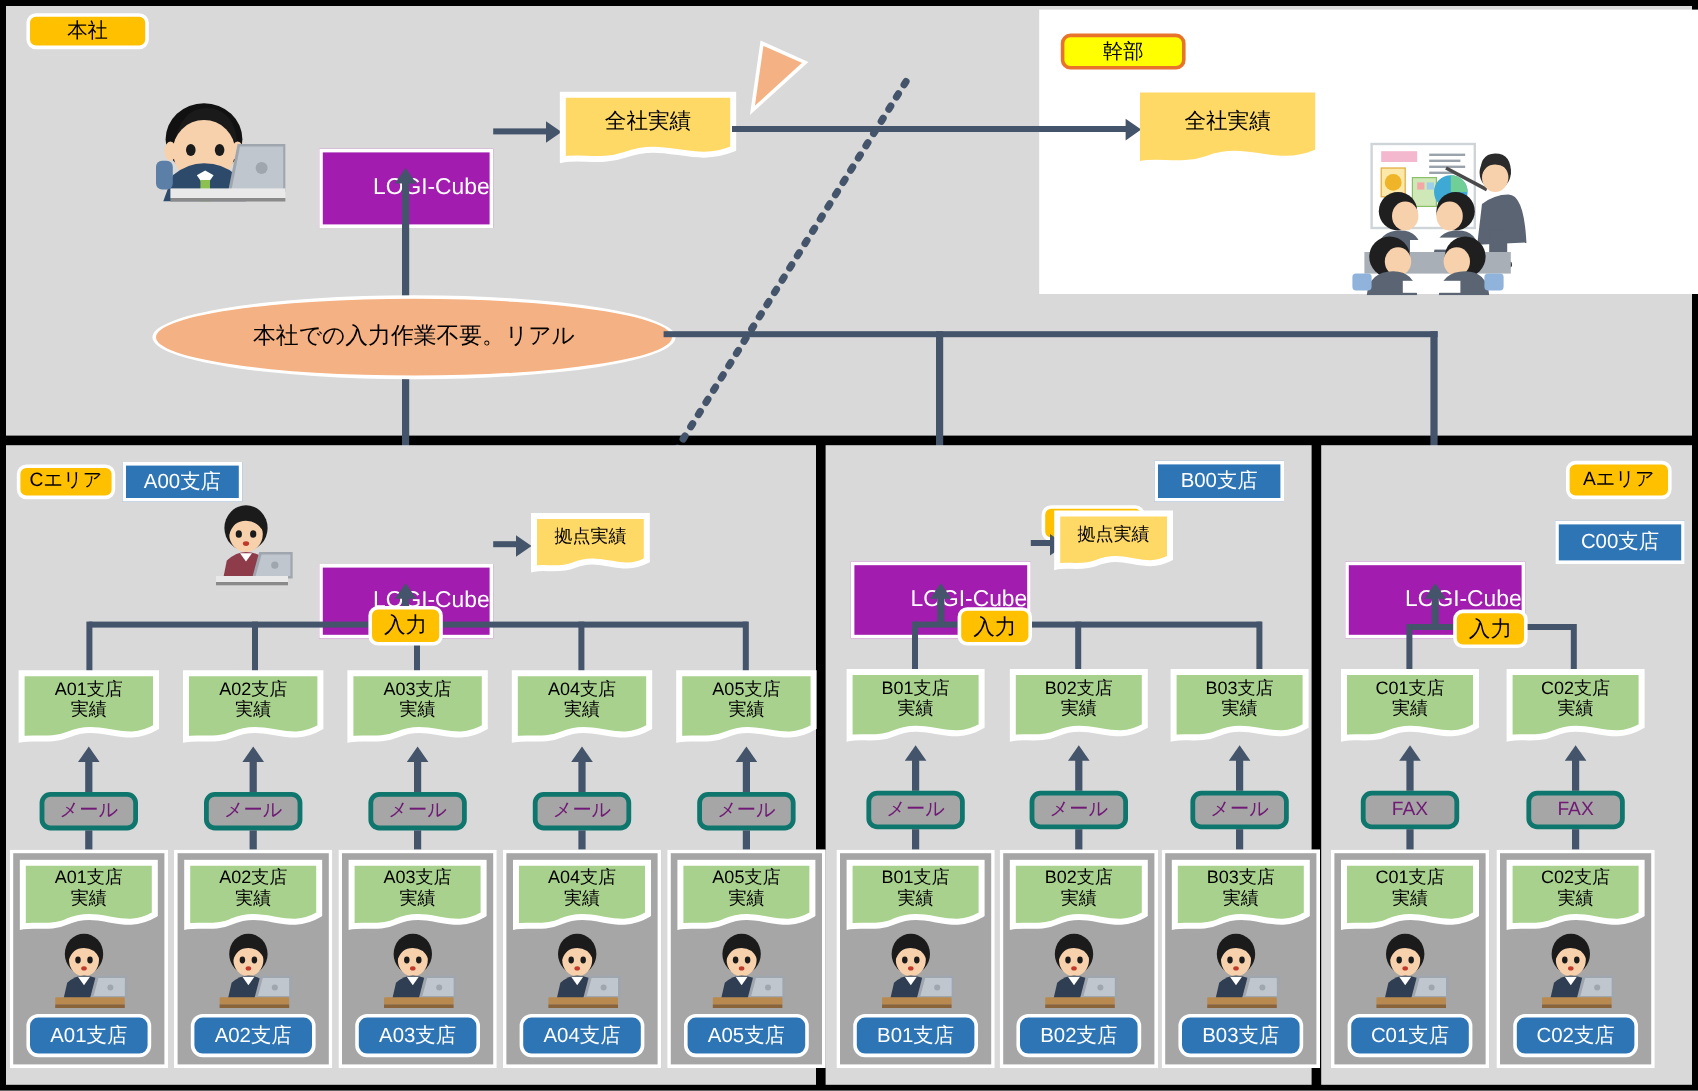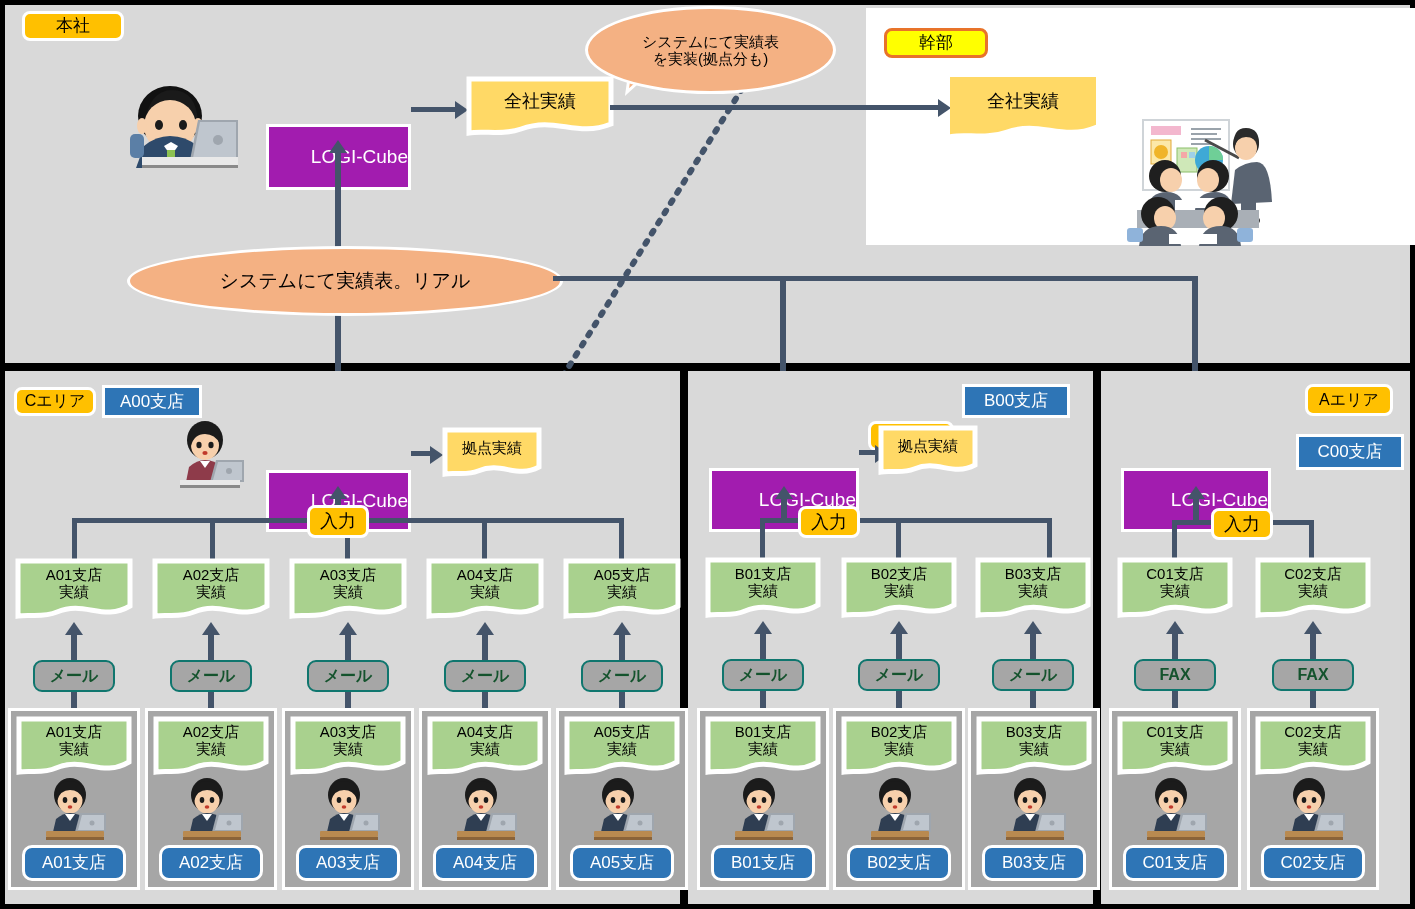--- a/index.html
+++ b/index.html
@@ -10,21 +10,21 @@
   .panel{position:absolute;background:#d9d9d9;}
   .whitebox{position:absolute;background:#ffffff;}
 
   
   .badge{position:absolute;display:flex;align-items:center;justify-content:center;
          box-sizing:border-box;text-align:center;line-height:1.05;}
   .badge-amber{background:#FFC000;border:3px solid #ffffff;border-radius:8px;color:#000;}
   .badge-yellow{background:#FFFF00;border:3px solid #E8732A;border-radius:8px;color:#000;}
   .badge-blue{background:#2E75B6;border:3px solid #ffffff;color:#ffffff;}
   .badge-blue-r{background:#2E75B6;border:3px solid #ffffff;border-radius:10px;color:#ffffff;}
-  .badge-gray{background:#A6A6A6;border:2px solid #0f766e;border-radius:9px;color:#14532d;font-weight:bold;}
+  .badge-gray{background:#A6A6A6;border:4px solid #0f766e;border-radius:9px;color:#701a75;}
 
   
   .cube{position:absolute;background:#a21caf;border:3px solid #ffffff;box-sizing:border-box;
         display:flex;align-items:center;justify-content:flex-end;color:#ffffff;margin-top:47px;}
 
   
   .doc{position:absolute;}
   .doc svg{position:absolute;left:0;top:0;width:100%;height:100%;}
   .doc .doclabel{position:absolute;left:0;right:0;top:0;display:flex;align-items:center;
         justify-content:center;text-align:center;line-height:1.12;color:#000;}
@@ -169,30 +169,26 @@
   </div>
 
   <svg style="position:absolute;left:0;top:0;width:1415px;height:909px;pointer-events:none;">
     <line x1="755" y1="68" x2="528" y2="432" stroke="#44546A" stroke-width="6" stroke-dasharray="3 9" stroke-linecap="round"></line>
     <polygon points="528,440 518,420 538,422" fill="#44546A"></polygon>
   </svg>
 
   <svg style="position:absolute;left:575px;top:30px;width:120px;height:70px;">
     <polygon points="60,6 96,22 52,62" fill="#F4B183" stroke="#ffffff" stroke-width="3"></polygon>
   </svg>
-  <div class="ell" style="left:585px;top:6px;width:245px;height:82px;font-size:15px;">
-    <span style="white-space:pre-line;">システムにて実績表
-を実装(拠点分も)</span>
-  </div>
 
   <div class="ln" style="left:335px;top:150px;width:6px;height:280px;"></div>
   <div class="arrowhead ar-up" style="left:329px;top:140px;"></div>
 
   <div class="ell" style="left:127px;top:246px;width:430px;height:64px;font-size:19px;">
-    <span>システムにて実績表。リアル</span>
+    <span>本社での入力作業不要。リアル</span>
   </div>
 
   <div class="ln" style="left:553px;top:276px;width:645px;height:5px;"></div>
   <div class="ln" style="left:780px;top:276px;width:6px;height:154px;"></div>
   <div class="arrowhead ar-up" style="left:774px;top:420px;"></div>
   <div class="ln" style="left:1192px;top:276px;width:6px;height:154px;"></div>
   <div class="arrowhead ar-up" style="left:1186px;top:420px;"></div>
 
   <div class="panel" style="left:5px;top:371px;width:675px;height:533px;"></div>
 

